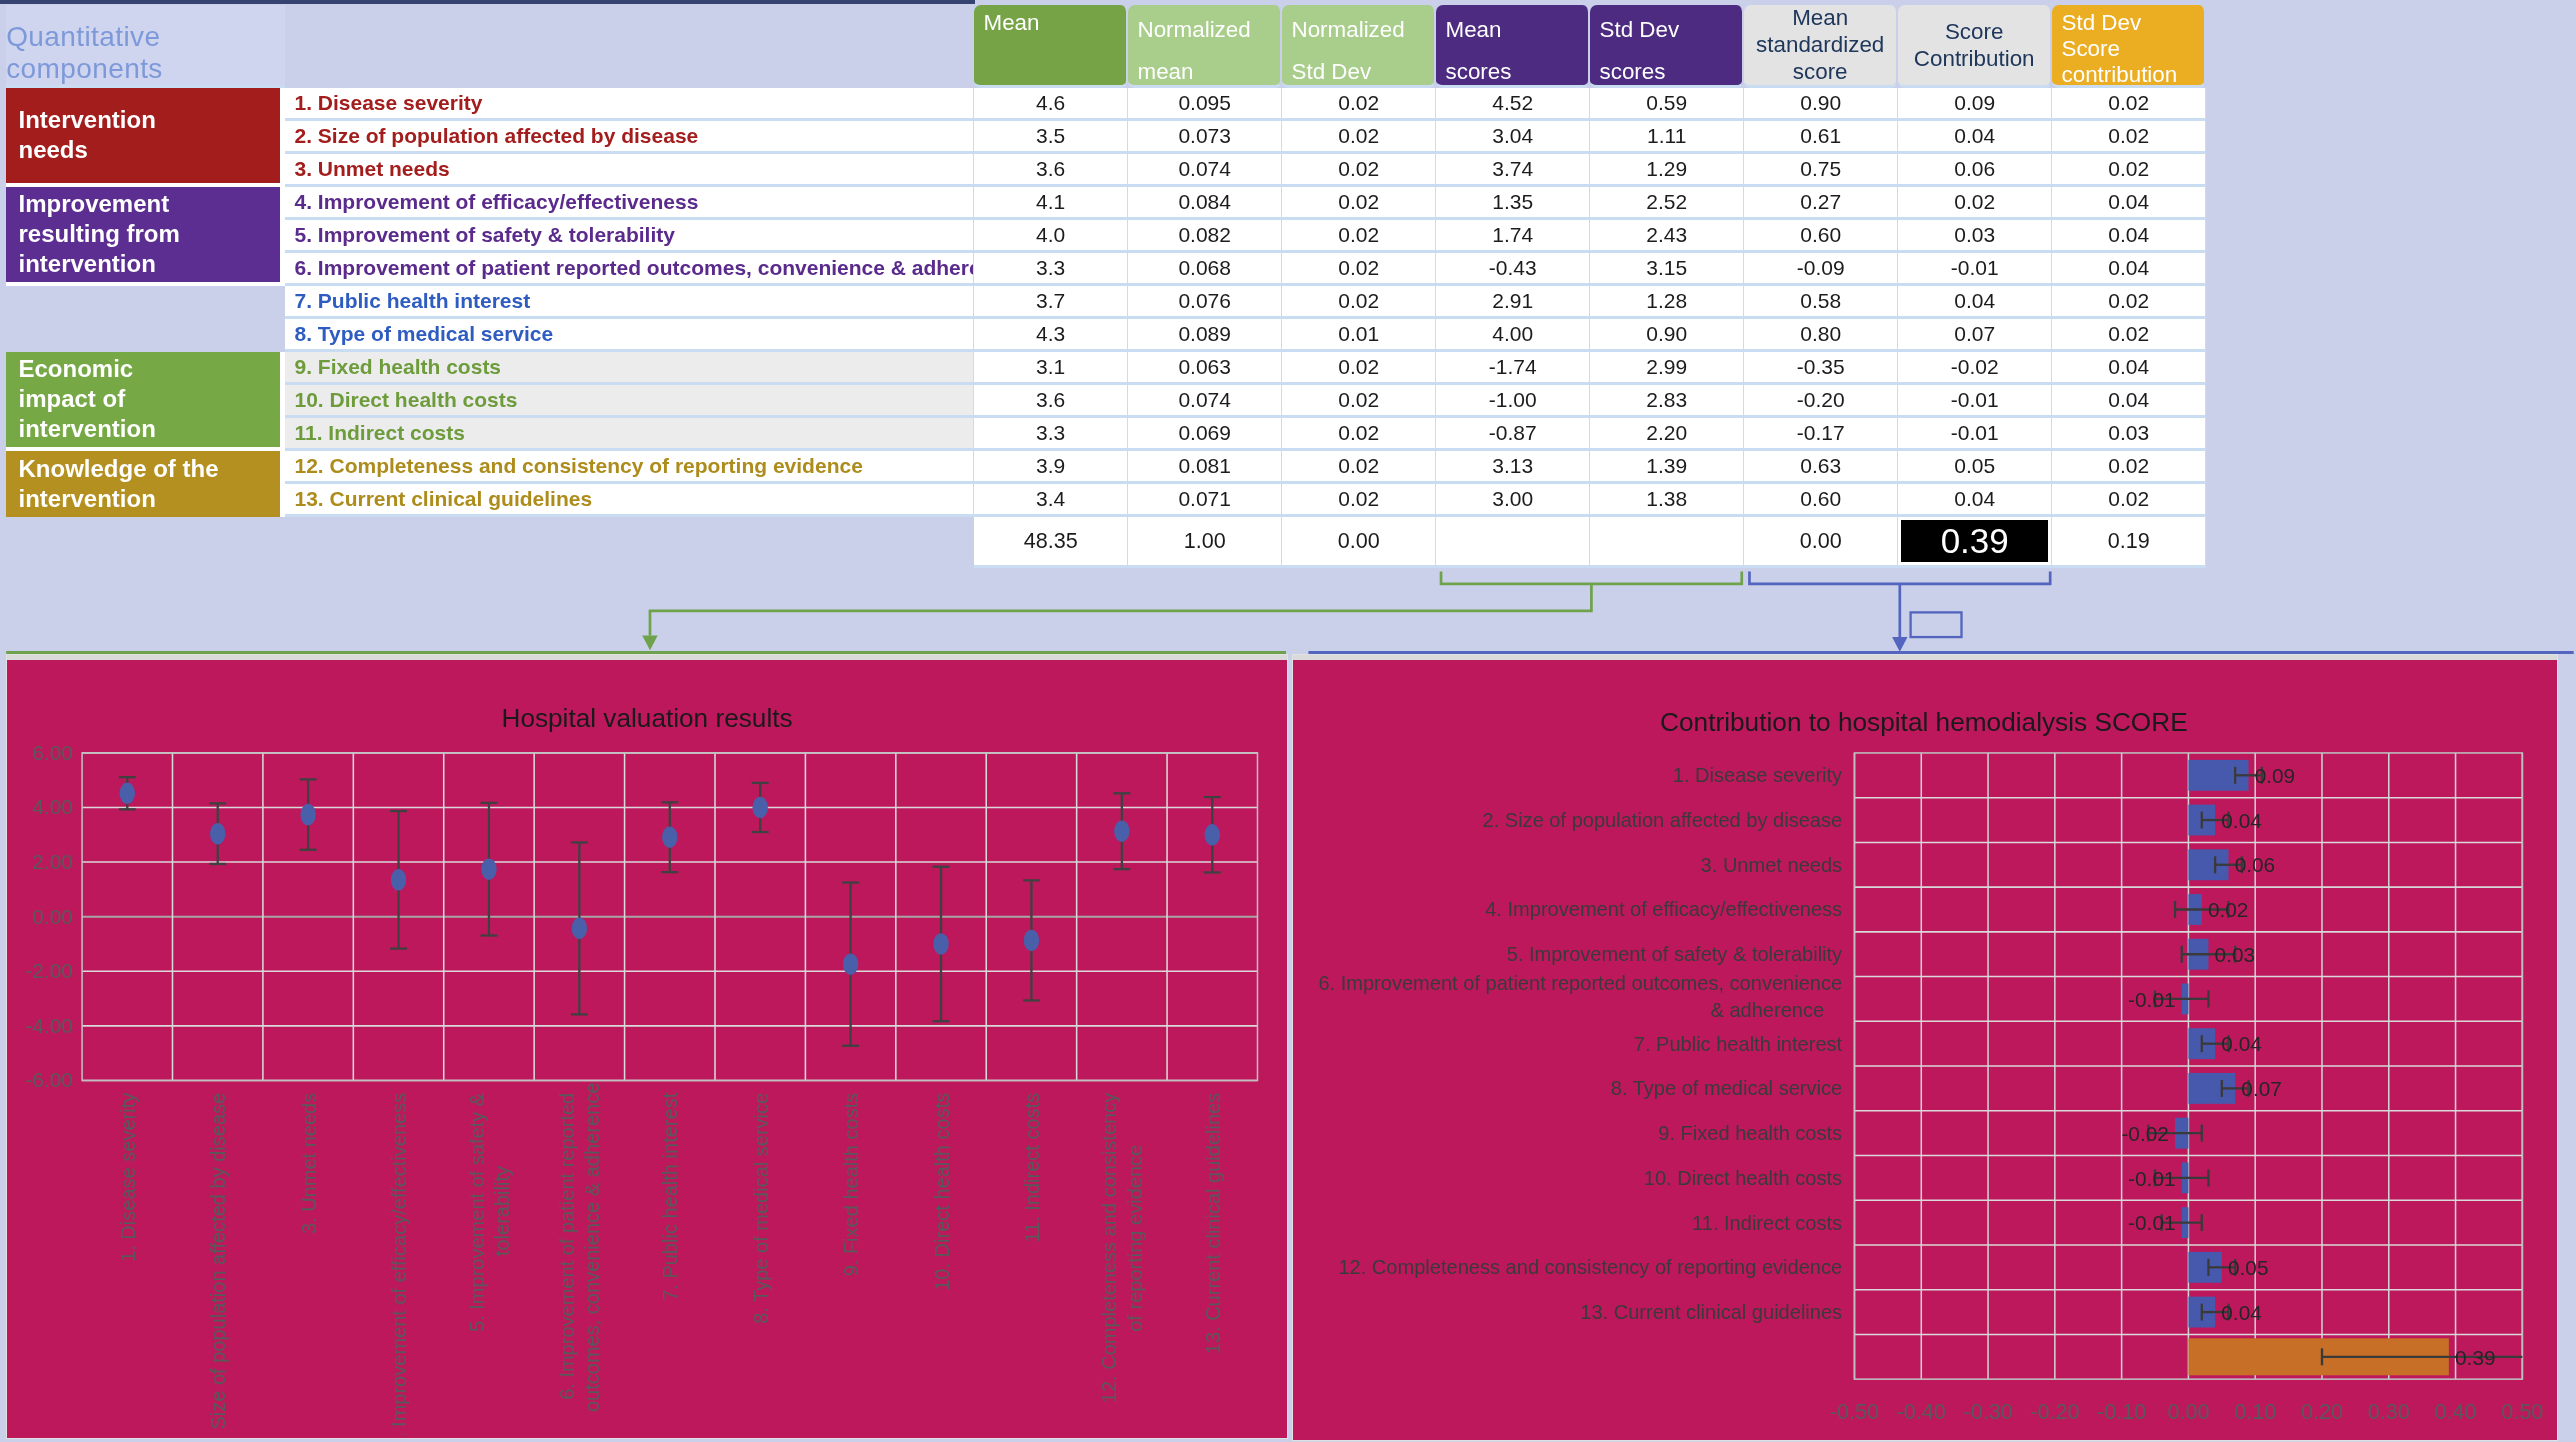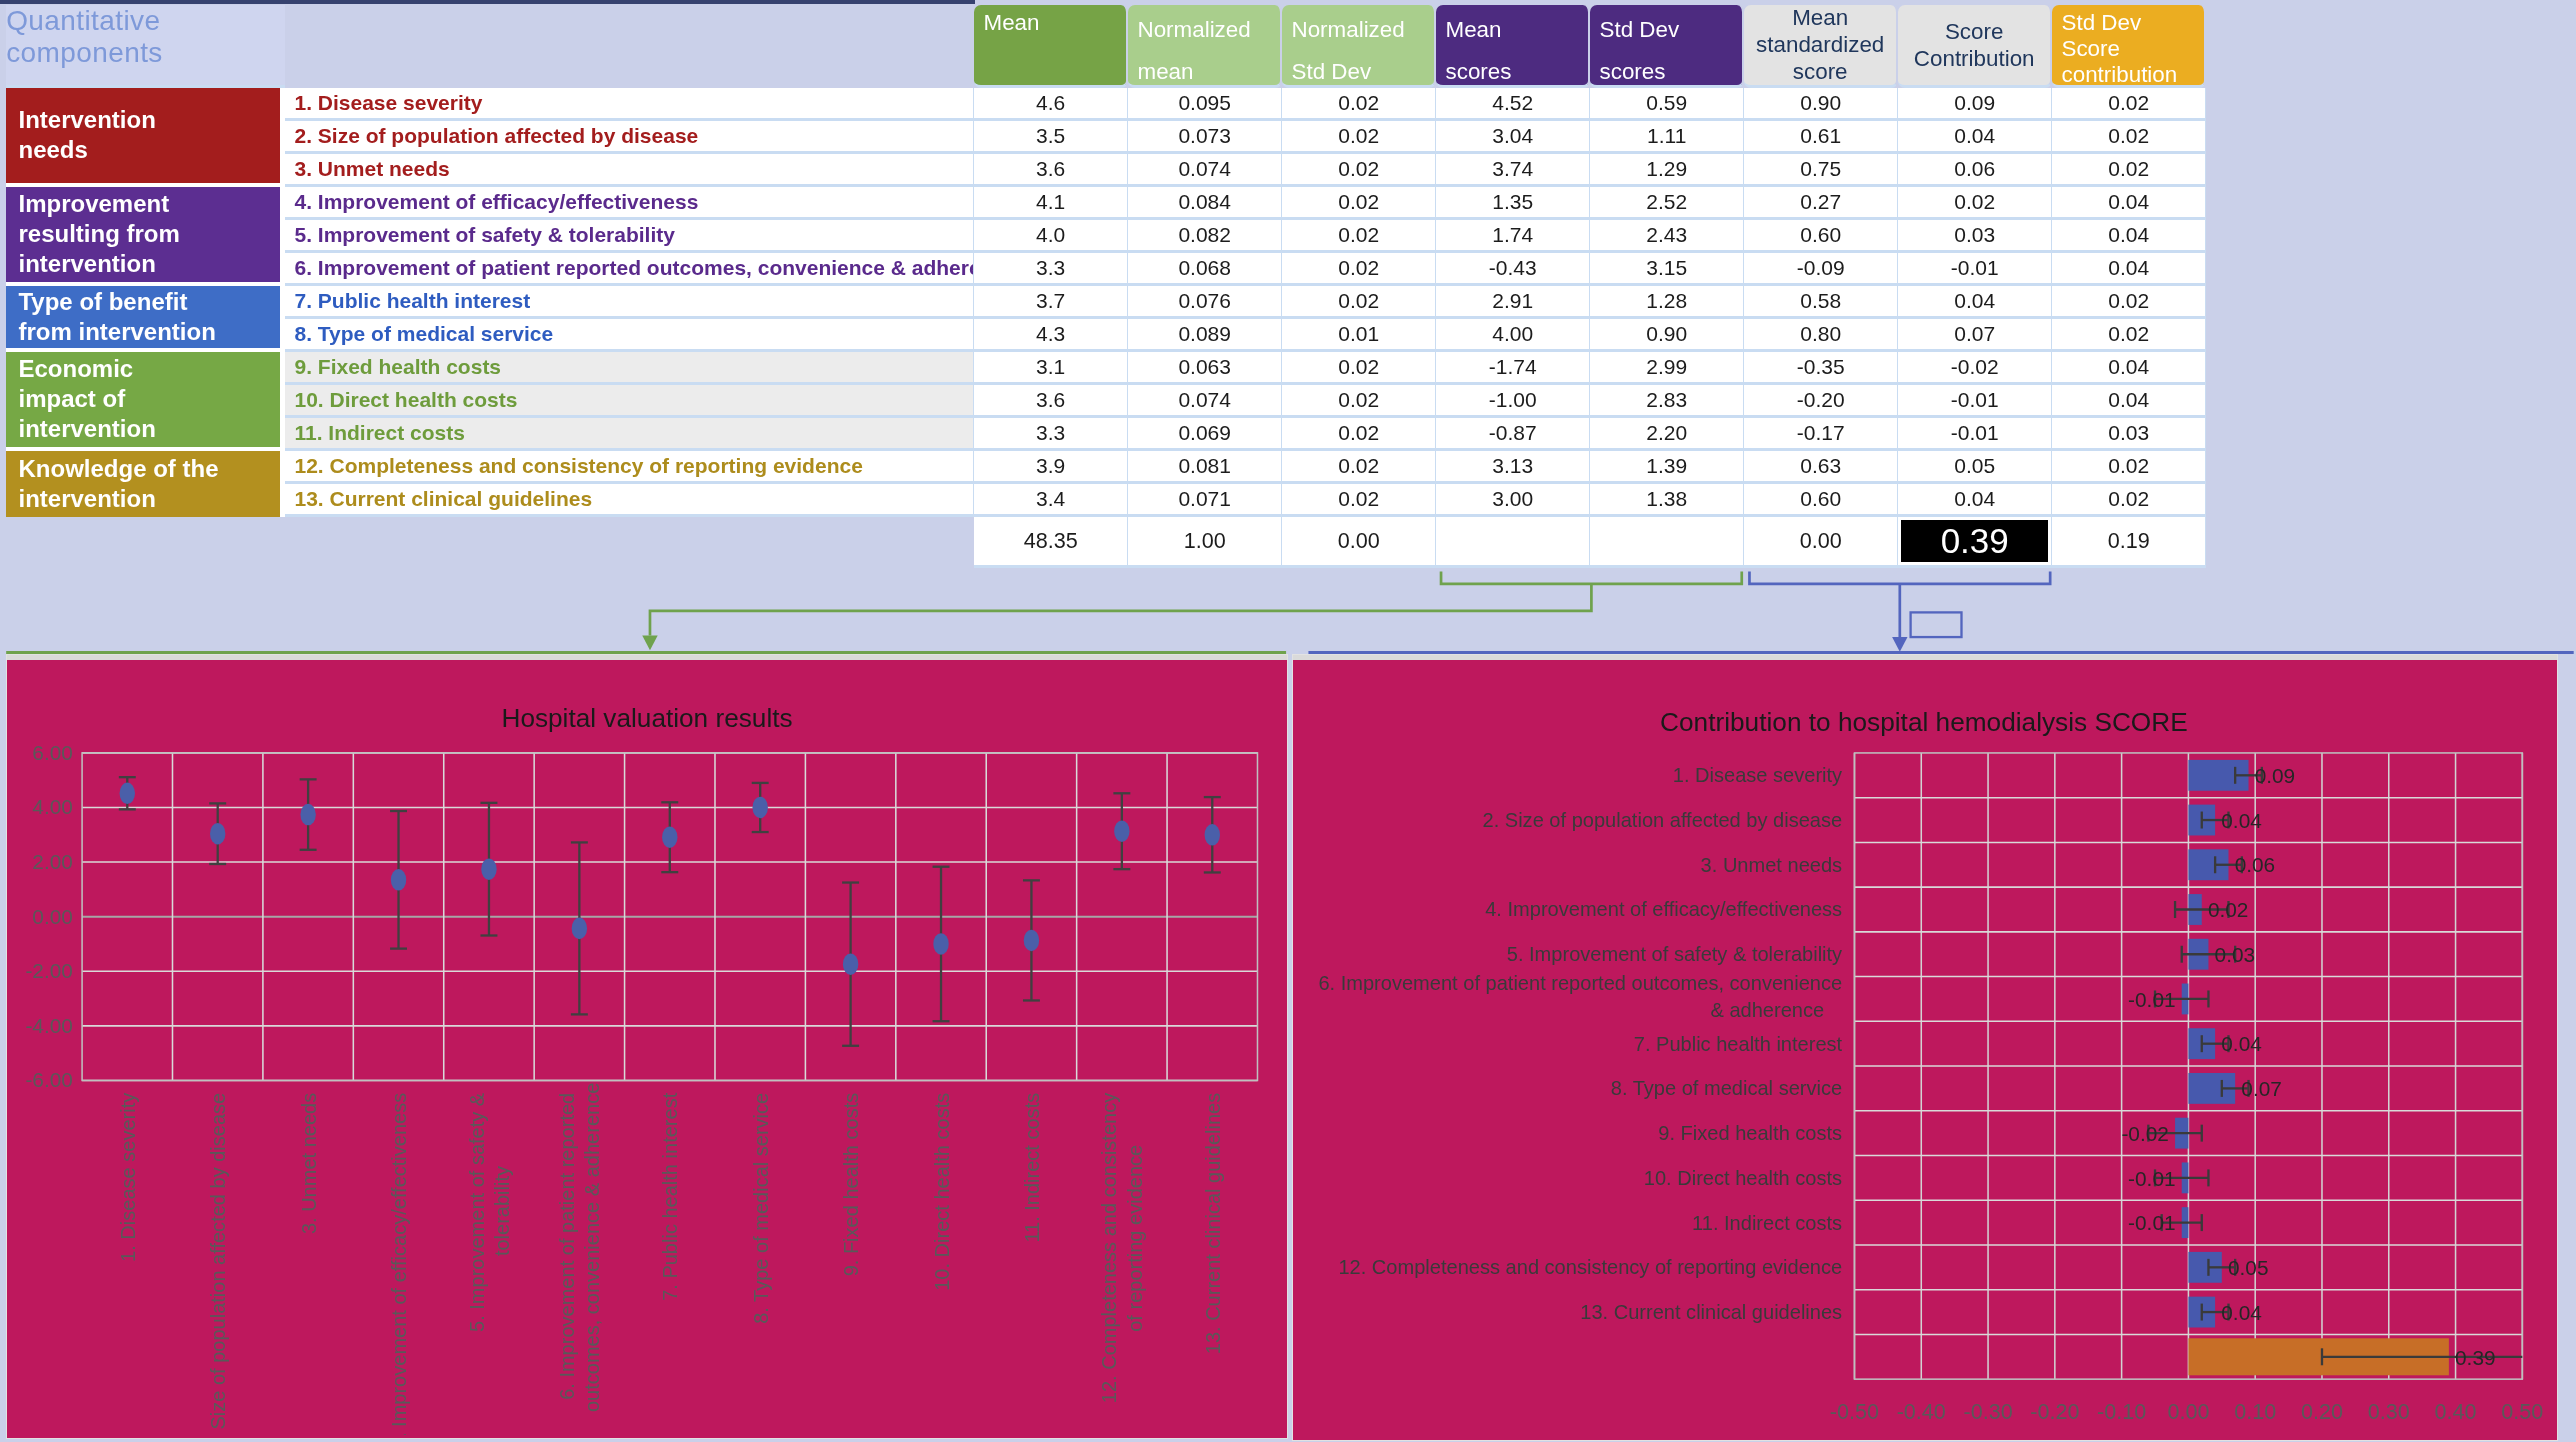--- a/index.html
+++ b/index.html
@@ -12,21 +12,21 @@
   
   #qc-table{
     position:absolute;left:6.2px;top:4.6px;
     display:grid;
     grid-template-columns:279px 689px repeat(8,154px);
     grid-template-rows:83px repeat(13,33px) 51px;
   }
   #qc-table > div{box-sizing:border-box;}
   .band{
     background:#CFD5EF;border-bottom:3.1px solid #C9DCF2;
-    display:flex;align-items:flex-start;justify-content:center;
+    display:flex;align-items:flex-end;justify-content:center;
     font-size:28px;font-weight:500;color:#7E99D9;letter-spacing:0.4px;
   }
   .hcell{
     border-bottom:3.1px solid #C9DCF2;border-right:2.3px solid #CAD0E9;
     font-size:22.4px;overflow:hidden;border-radius:7px;
   }
   .h-stack, .h-spread{padding:5.4px 0 0 9.3px;}
   .h-stack .hl{height:26px;line-height:26px;white-space:nowrap;}
   .h-spread .hl{height:42px;line-height:39px;white-space:nowrap;}
   .h-center{display:flex;flex-direction:column;justify-content:center;align-items:center;text-align:center;}
@@ -119,24 +119,20 @@
       <div class="hl">contribution</div>
     </div>
     <div class="catcell" style="grid-area: 2 / 1 / 5 / 2; background: rgb(163, 29, 29);">
       <div>Intervention</div>
       <div>needs</div>
     </div>
     <div class="catcell" style="grid-area: 5 / 1 / 8 / 2; background: rgb(92, 46, 145);">
       <div>Improvement</div>
       <div>resulting from</div>
       <div>intervention</div>
-    </div>
-    <div class="catcell" style="grid-area: 8 / 1 / 10 / 2; background: rgb(62, 109, 198);">
-      <div>Type of benefit</div>
-      <div>from intervention</div>
     </div>
     <div class="catcell" style="grid-area: 10 / 1 / 13 / 2; background: rgb(118, 168, 69);">
       <div>Economic</div>
       <div>impact of</div>
       <div>intervention</div>
     </div>
     <div class="catcell last" style="grid-area: 13 / 1 / 15 / 2; background: rgb(179, 144, 31);">
       <div>Knowledge of the</div>
       <div>intervention</div>
     </div>

